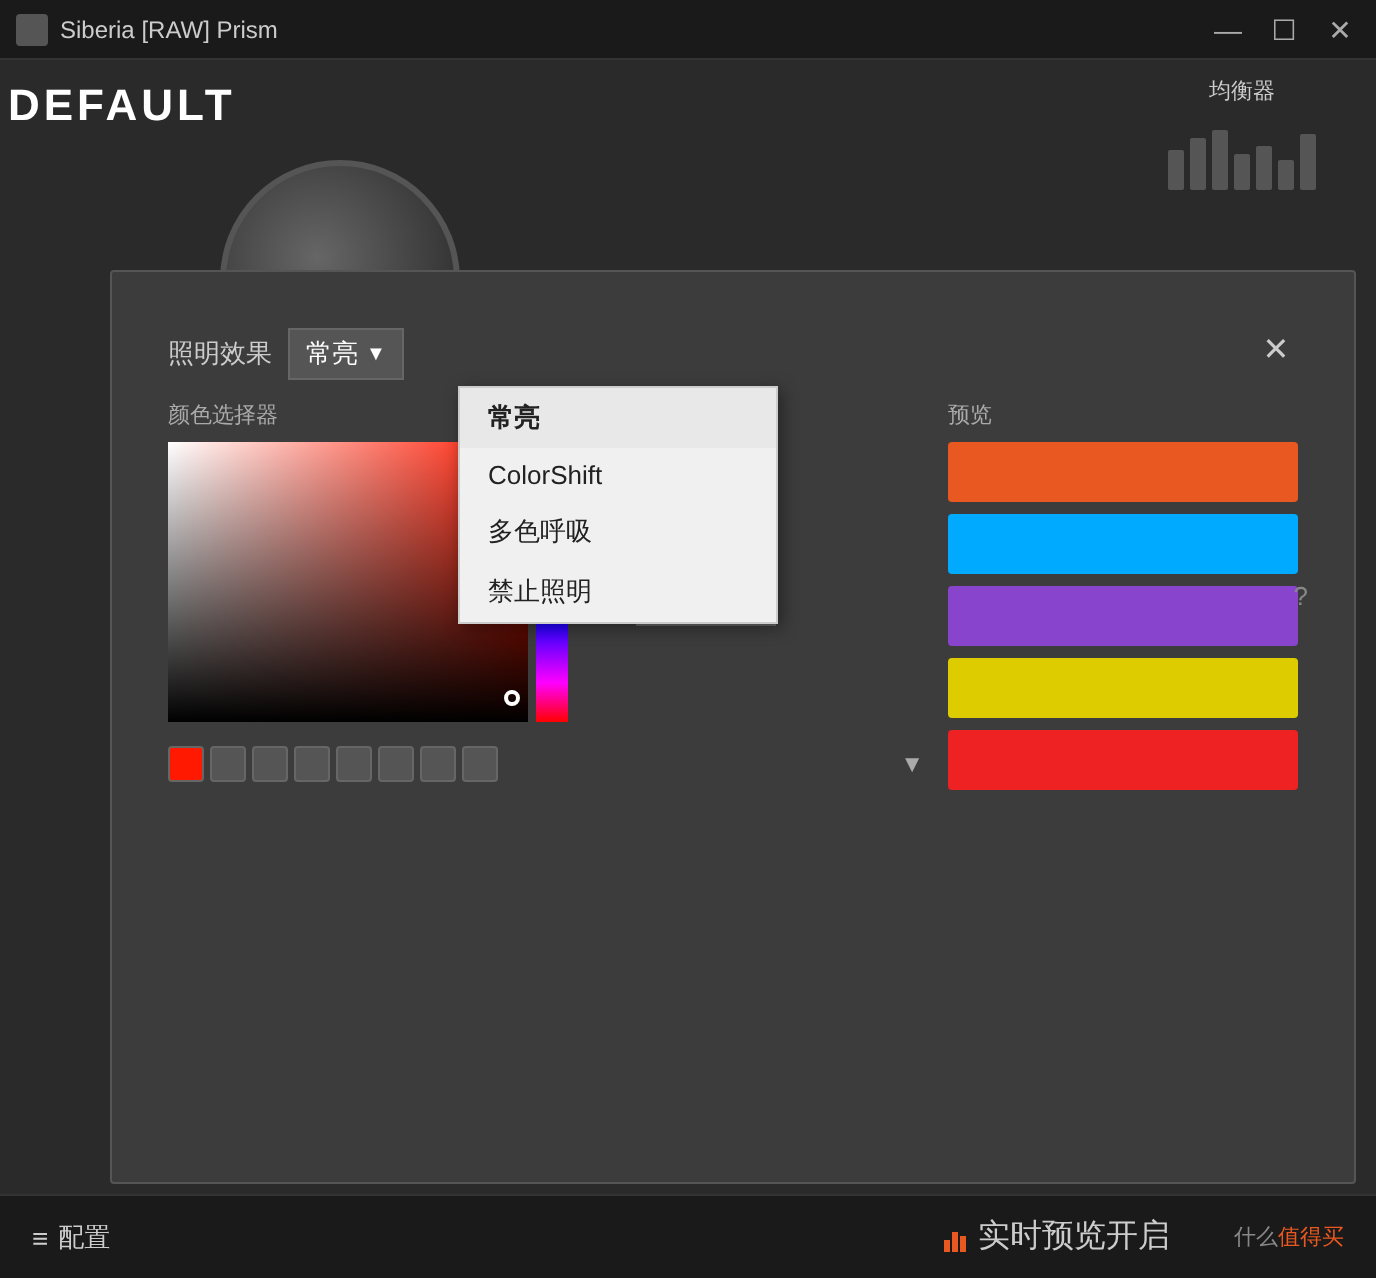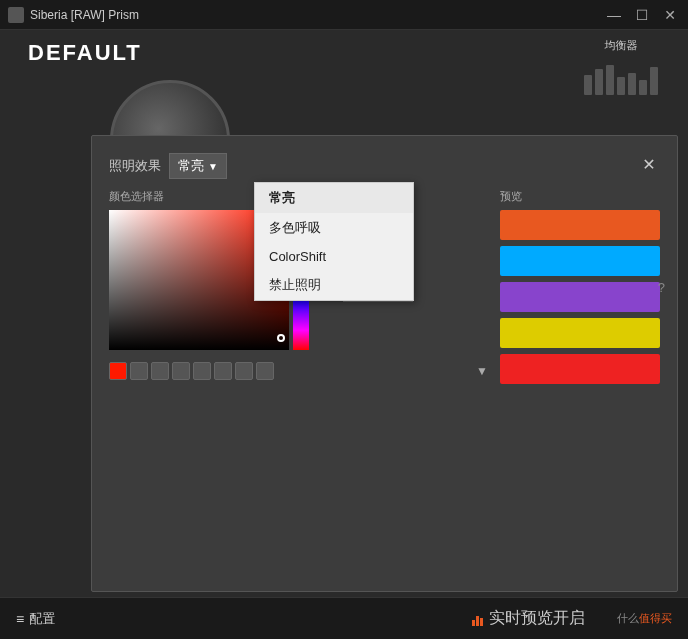--- a/index.html
+++ b/index.html
@@ -51,21 +51,21 @@
       background: #2a2a2a;
       height: calc(639px - 30px - 42px);
       position: relative;
       overflow: hidden;
     }
 
     
     .default-label {
       position: absolute;
       top: 10px;
-      left: 28px;
+      left: 4px;
       color: #fff;
       font-size: 22px;
       font-weight: bold;
       letter-spacing: 2px;
     }
 
     
     .equalizer-area {
       position: absolute;
       top: 8px;
@@ -110,22 +110,21 @@
     
     .dialog {
       position: absolute;
       top: 105px;
       left: 55px;
       right: 10px;
       bottom: 5px;
       background: #3c3c3c;
       border: 1px solid #555;
       border-radius: 2px;
-      padding: 17px;
-      margin-left: 36px;
+      padding: 28px;
     }
 
     
     .dialog-header {
       display: flex;
       align-items: center;
       margin-bottom: 10px;
       position: relative;
     }
     .dialog-header-label {
@@ -336,21 +335,21 @@
       border: 1px solid #666;
       color: #fff;
       font-size: 12px;
       width: 70px;
       padding: 2px 5px;
       outline: none;
     }
 
     
     .preview-section {
-      width: 160px;
+      width: 175px;
     }
     .preview-label {
       color: #aaa;
       font-size: 11px;
       margin-bottom: 6px;
     }
     .preview-bars {
       display: flex;
       flex-direction: column;
       gap: 6px;
@@ -485,22 +484,22 @@
   <div class="dialog">
 
     <div class="dialog-header">
       <span class="dialog-header-label">照明效果</span>
       <div class="effect-dropdown">
         <span class="effect-dropdown-text">常亮</span>
         <span class="effect-dropdown-arrow">▼</span>
 
         <div class="dropdown-menu">
           <div class="dropdown-item selected">常亮</div>
+          <div class="dropdown-item">ColorShift</div>
           <div class="dropdown-item">多色呼吸</div>
-          <div class="dropdown-item">ColorShift</div>
           <div class="dropdown-item">禁止照明</div>
         </div>
       </div>
       <div class="close-btn">✕</div>
     </div>
 
     <div class="dialog-body">
 
       <div class="color-picker-section">
         <div class="color-select-label">颜色选择器</div>

